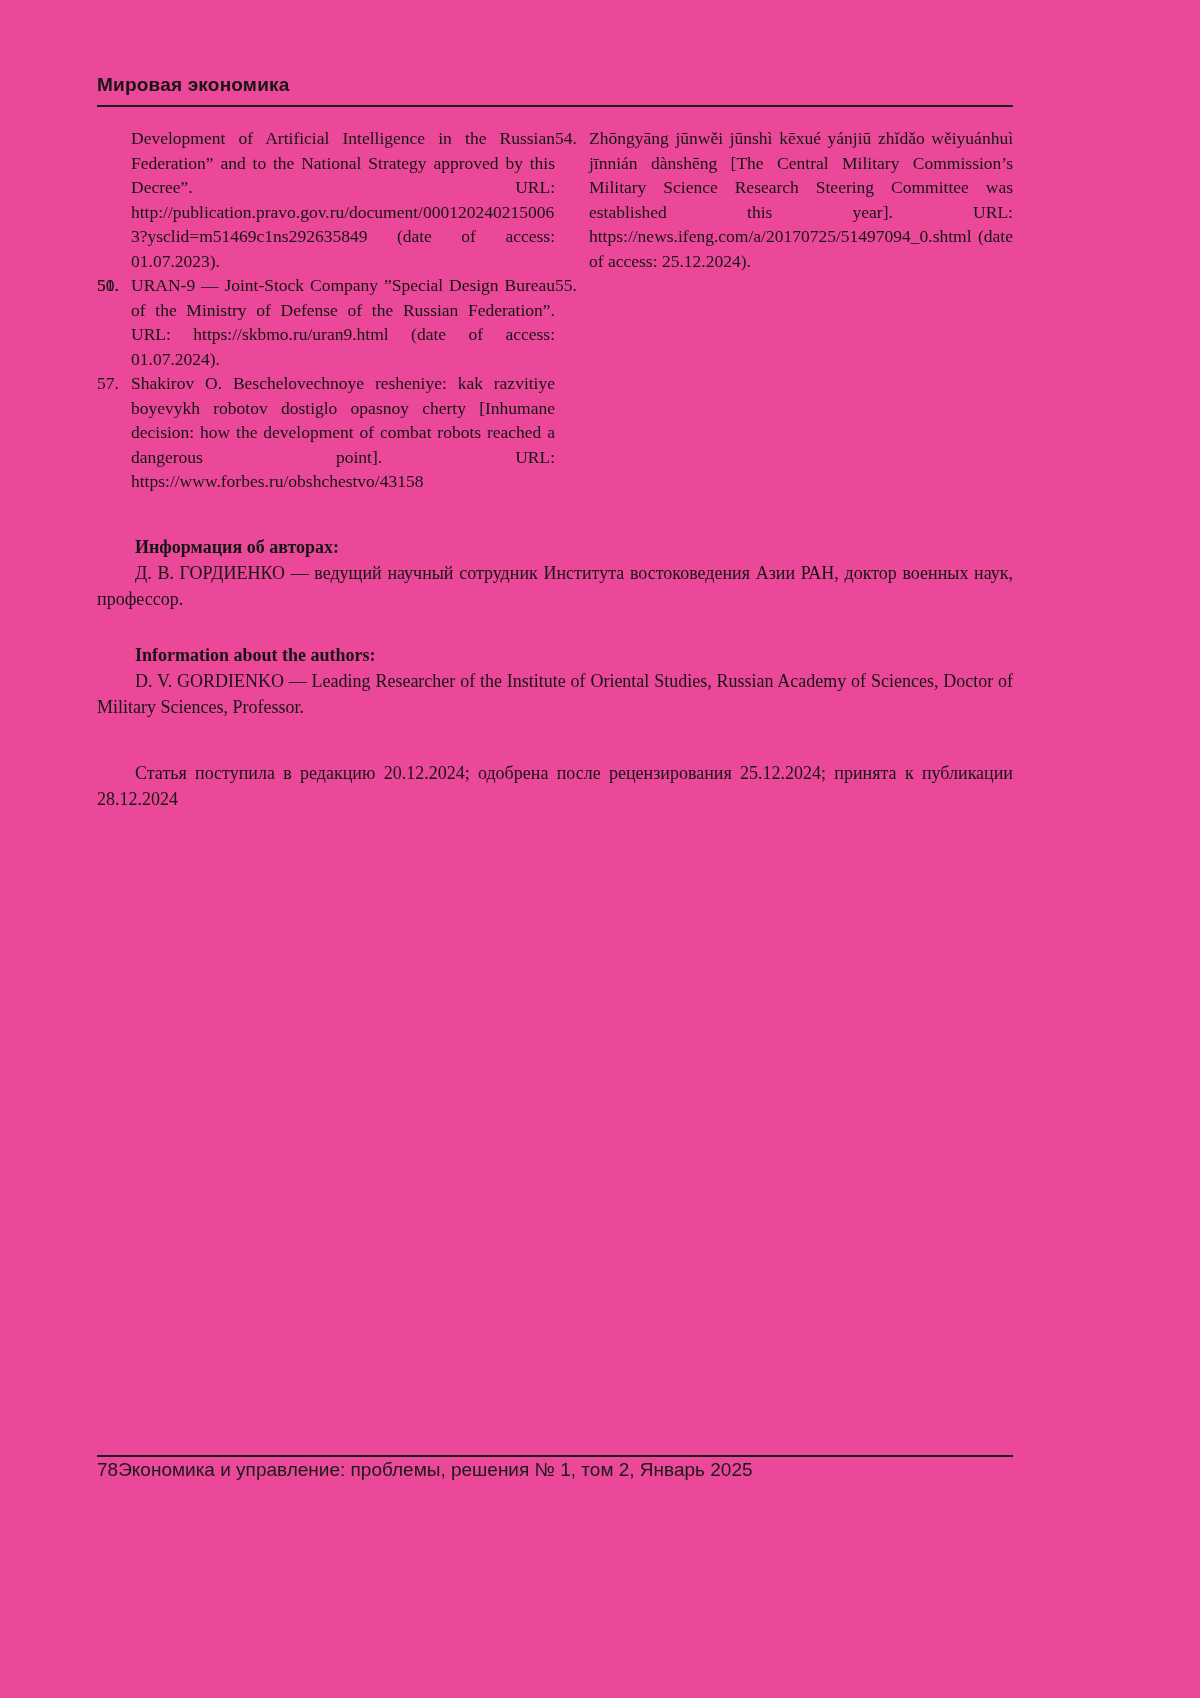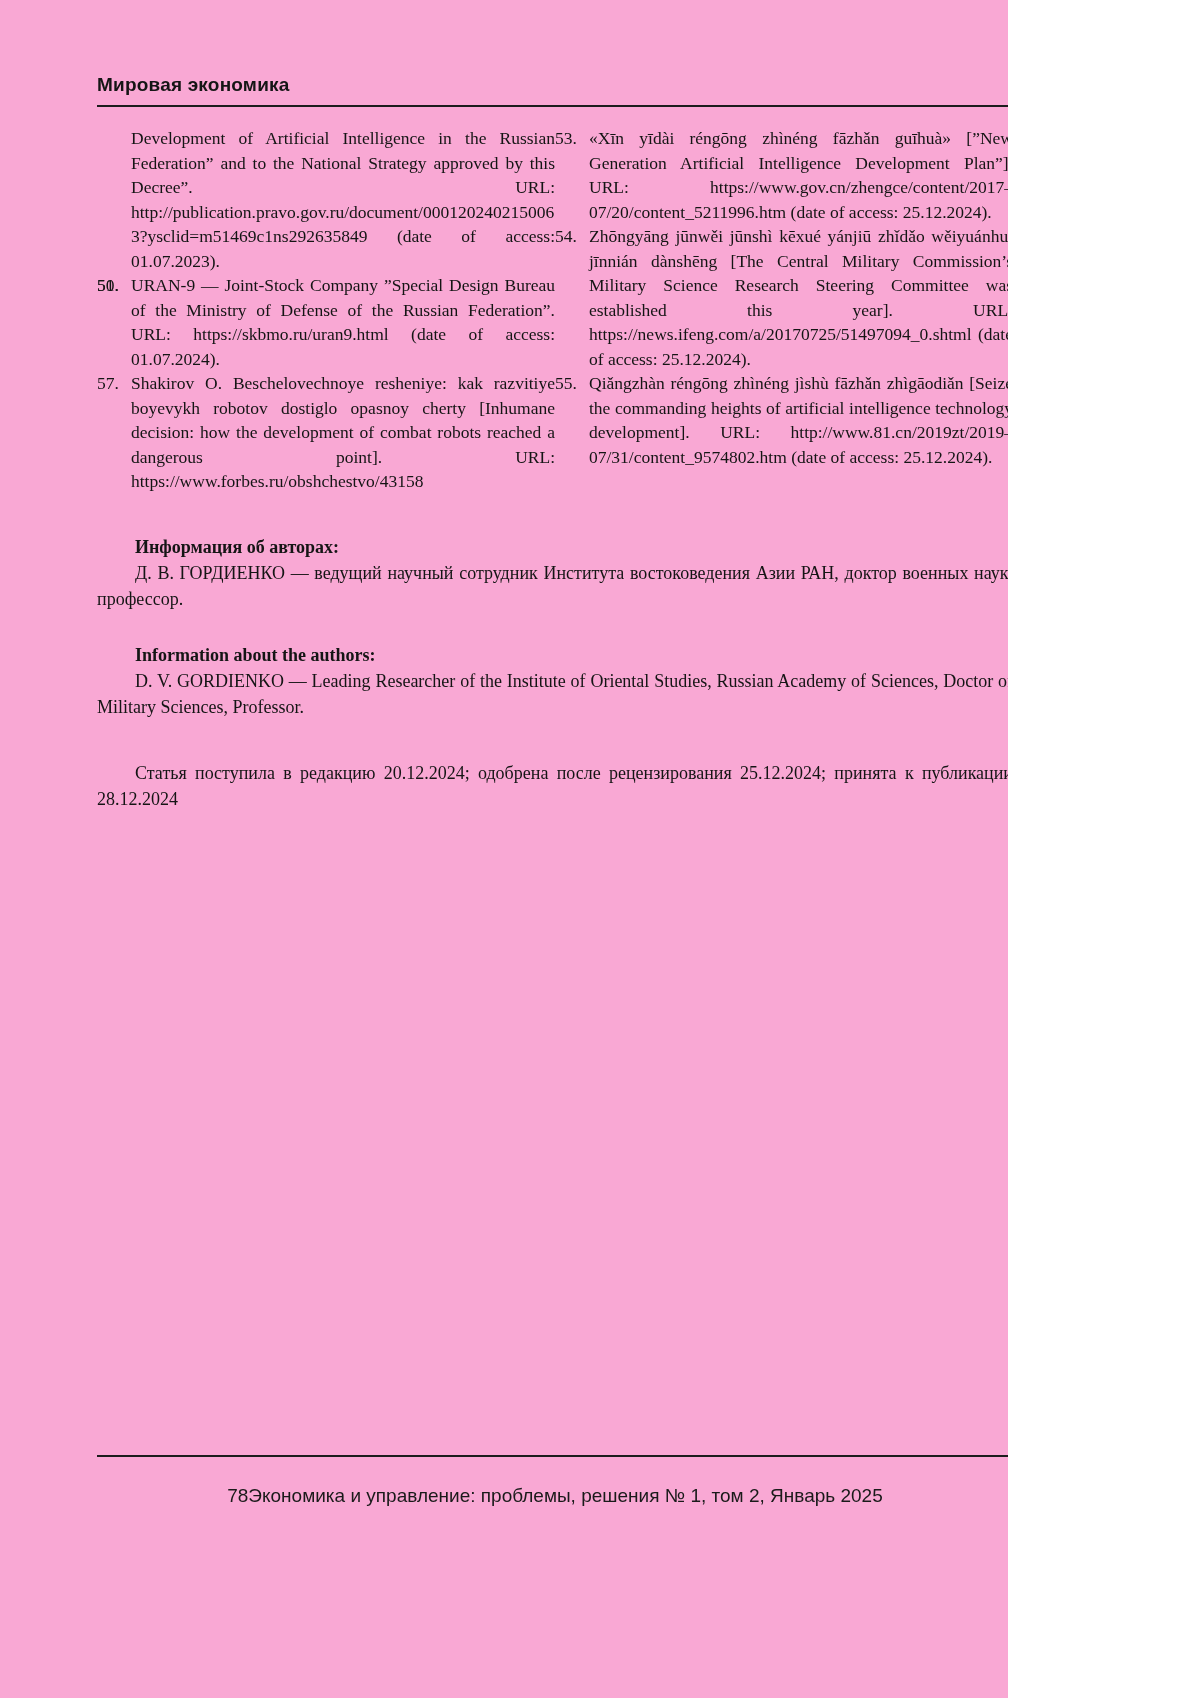--- a/index.html
+++ b/index.html
@@ -1,22 +1,22 @@
 <!DOCTYPE html>
 <html><head>
 <meta charset="utf-8">
 <style>
   * { margin: 0; padding: 0; box-sizing: border-box; }
   html, body { background: #ffffff; }
   body { width: 1200px; }
   .page {
     position: relative;
-    width: 1008px;
+    width: 1200px;
     height: 1698px;
-    background: #f9a8d4;
+    background: #ec4899;
     color: #151515;
     font-family: "Liberation Serif", serif;
     overflow: hidden;
   }
   .content {
     position: absolute;
     left: 97px;
     top: 74px;
     width: 916px;
   }
@@ -71,23 +71,23 @@
     left: 97px;
     width: 916px;
     top: 1455px;
     font-family: "Liberation Sans", sans-serif;
     font-size: 19px;
     color: #1a1a1a;
   }
   .footer-rule { border-top: 2px solid #1c1c1c; }
   .footer-row {
     display: flex;
-    justify-content: center;
+    justify-content: flex-start;
     align-items: baseline;
-    margin-top: 28px;
+    margin-top: 2px;
   }
 </style>
 </head>
 <body>
 
 <div class="page">
   <div class="content">
 
     <div class="running-head">Мировая экономика</div>
     <div class="header-rule"></div>
@@ -105,30 +105,25 @@
           <span class="num">51.</span>
           <span class="txt">URAN-9 — Joint-Stock Company ”Special Design Bureau of the Ministry of Defense of the Russian Federation”. URL: https://skbmo.ru/uran9.html (date of access: 01.07.2024).</span>
         </div>
         <div class="ref">
           <span class="num">57.</span>
           <span class="txt">Shakirov O. Beschelovechnoye resheniye: kak razvitiye boyevykh robotov dostiglo opasnoy cherty [Inhumane decision: how the development of combat robots reached a dangerous point]. URL: https://www.forbes.ru/obshchestvo/43158</span>
         </div>
       </div>
       <div class="col">
         <div class="ref">
-          <span class="num">53.</span>
-          <span class="txt">«Xīn yīdài réngōng zhìnéng fāzhǎn guīhuà» [”New Generation Artificial Intelligence Development Plan”]. URL: https://www.gov.cn/zhengce/content/2017–07/20/content_5211996.htm (date of access: 25.12.2024).</span>
-        </div>
-        <div class="ref">
           <span class="num">54.</span>
           <span class="txt">Zhōngyāng jūnwěi jūnshì kēxué yánjiū zhǐdǎo wěiyuánhuì jīnnián dànshēng [The Central Military Commission’s Military Science Research Steering Committee was established this year]. URL: https://news.ifeng.com/a/20170725/51497094_0.shtml (date of access: 25.12.2024).</span>
         </div>
         <div class="ref">
           <span class="num">55.</span>
-          <span class="txt">Qiǎngzhàn réngōng zhìnéng jìshù fāzhǎn zhìgāodiǎn [Seize the commanding heights of artificial intelligence technology development]. URL: http://www.81.cn/2019zt/2019–07/31/content_9574802.htm (date of access: 25.12.2024).</span>
         </div>
       </div>
     </div>
 
     <div class="authors-block-ru">
       <div class="para-heading">Информация об авторах:</div>
       <div class="para">Д. В. ГОРДИЕНКО — ведущий научный сотрудник Института востоковедения Азии РАН, доктор военных наук, профессор.</div>
     </div>
 
     <div class="authors-block-en">

